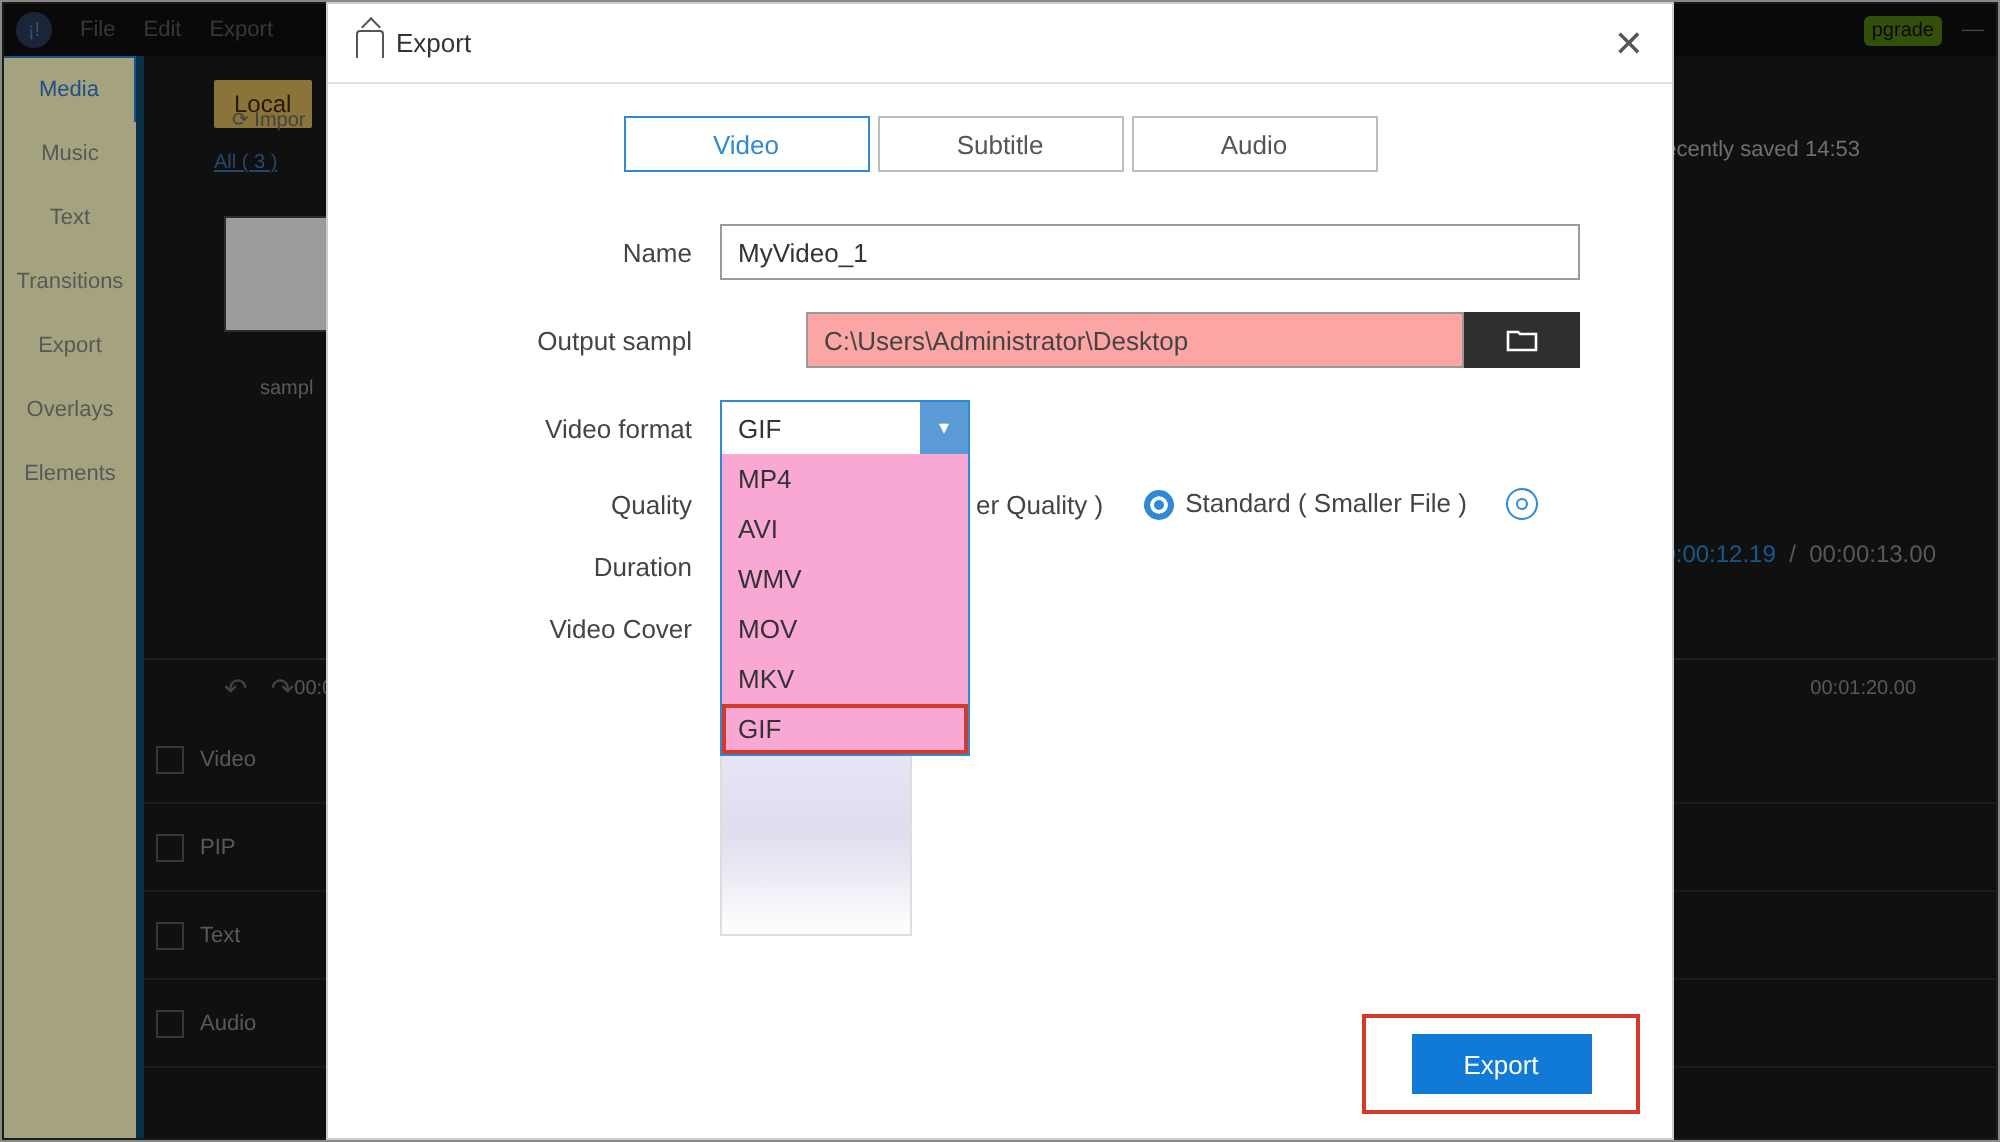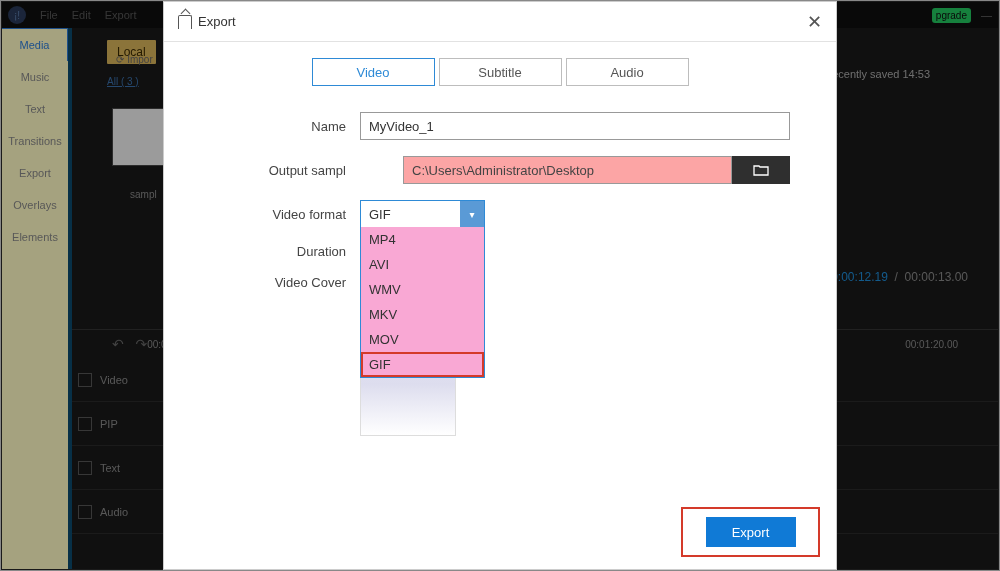--- a/index.html
+++ b/index.html
@@ -3,21 +3,21 @@
 <meta charset="utf-8">
 <style>
 * { box-sizing: border-box; margin: 0; padding: 0; font-family: Arial, sans-serif; }
 body { width: 1000px; height: 571px; background: #1a1a1a; position: relative; overflow: hidden; border: 1px solid #888; }
 
 
 .bg-editor { position: absolute; inset: 1px; background: #1a1a1a; }
 .topbar { height: 26px; background: #0f0f0f; display: flex; align-items: center; gap: 14px; padding: 0 6px; color: #555; font-size: 11px; }
 .logo-icon { width: 18px; height: 18px; background: #2a3a5a; border-radius: 50%; display: flex; align-items: center; justify-content: center; color: #5a7aa8; font-size: 10px; }
 .topbar-right { margin-left: auto; display: flex; align-items: center; gap: 10px; }
-.upgrade-chip { background: #22c55e; color: #0e0e0e; padding: 2px 4px; border-radius: 3px; font-size: 10px; }
+.upgrade-chip { background: #4d7c0f; color: #0e0e0e; padding: 2px 4px; border-radius: 3px; font-size: 10px; }
 
 .bg-body { display: flex; height: calc(100% - 26px); position: relative; }
 .sidebar { width: 70px; background: #fef9c3; border-right: 4px solid #0c4a6e; display: flex; flex-direction: column; }
 .sidebar-item { color: #888; font-size: 11px; text-align: center; padding: 10px 0; }
 .sidebar-item.active { color: #2e7cd6; border-top: 1px solid #2e7cd6; border-right: 1px solid #2e7cd6; }
 .bg-main { flex: 1; position: relative; }
 .local-btn { position: absolute; top: 12px; left: 35px; background: #d6b25a; color: #3a2a00; padding: 5px 10px; font-size: 12px; border-radius: 1px; }
 .allcount { position: absolute; top: 48px; left: 35px; color: #3a6ea8; font-size: 10px; text-decoration: underline; }
 .import-txt { position: absolute; top: 26px; left: 44px; color: #666; font-size: 10px; }
 .thumb { position: absolute; top: 80px; left: 40px; width: 80px; height: 58px; background: #eee; border: 1px solid #444; }
@@ -175,27 +175,35 @@
       <div class="form-label">Video format</div>
       <div class="select-wrap">
         <div class="select-display">
           <span class="select-value">GIF</span>
           <span class="select-caret">▾</span>
         </div>
         <div class="dropdown">
           <div class="dropdown-item">MP4</div>
           <div class="dropdown-item">AVI</div>
           <div class="dropdown-item">WMV</div>
+          <div class="dropdown-item">MOV</div>
           <div class="dropdown-item">MKV</div>
-          <div class="dropdown-item">MOV</div>
           <div class="dropdown-item highlight">GIF</div>
         </div>
       </div>
     </div>
 
+    <div class="form-row">
+      <div class="form-label">Quality</div>
+      <div class="quality-right" style="margin-left:128px">
+        <span>er Quality )</span>
+        <span><span class="radio-check"></span><span>Standard ( Smaller File )</span></span>
+        <span class="gear-icon"></span>
+      </div>
+    </div>
 
     <div class="form-row">
       <div class="form-label">Duration</div>
     </div>
 
     <div class="form-row" style="align-items:flex-start">
       <div class="form-label">Video Cover</div>
     </div>
 
     <div class="cover-stack">

